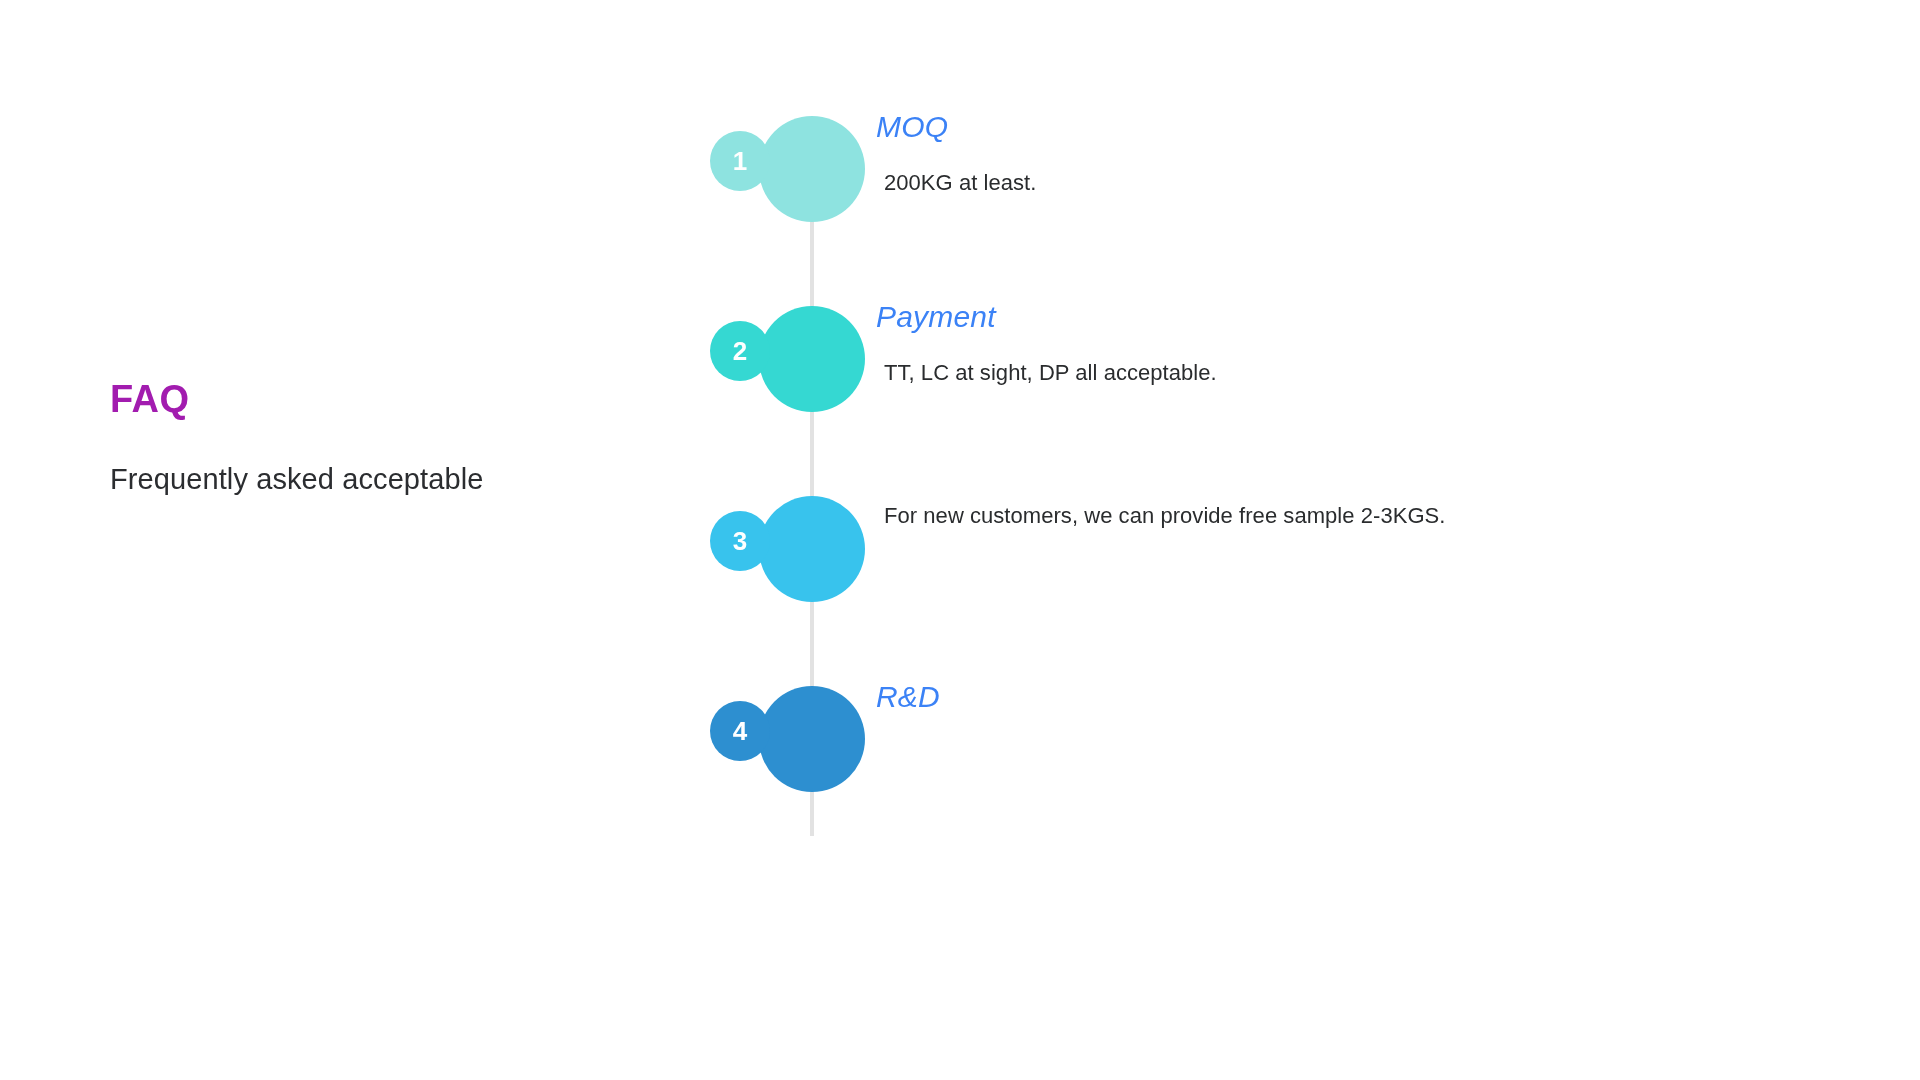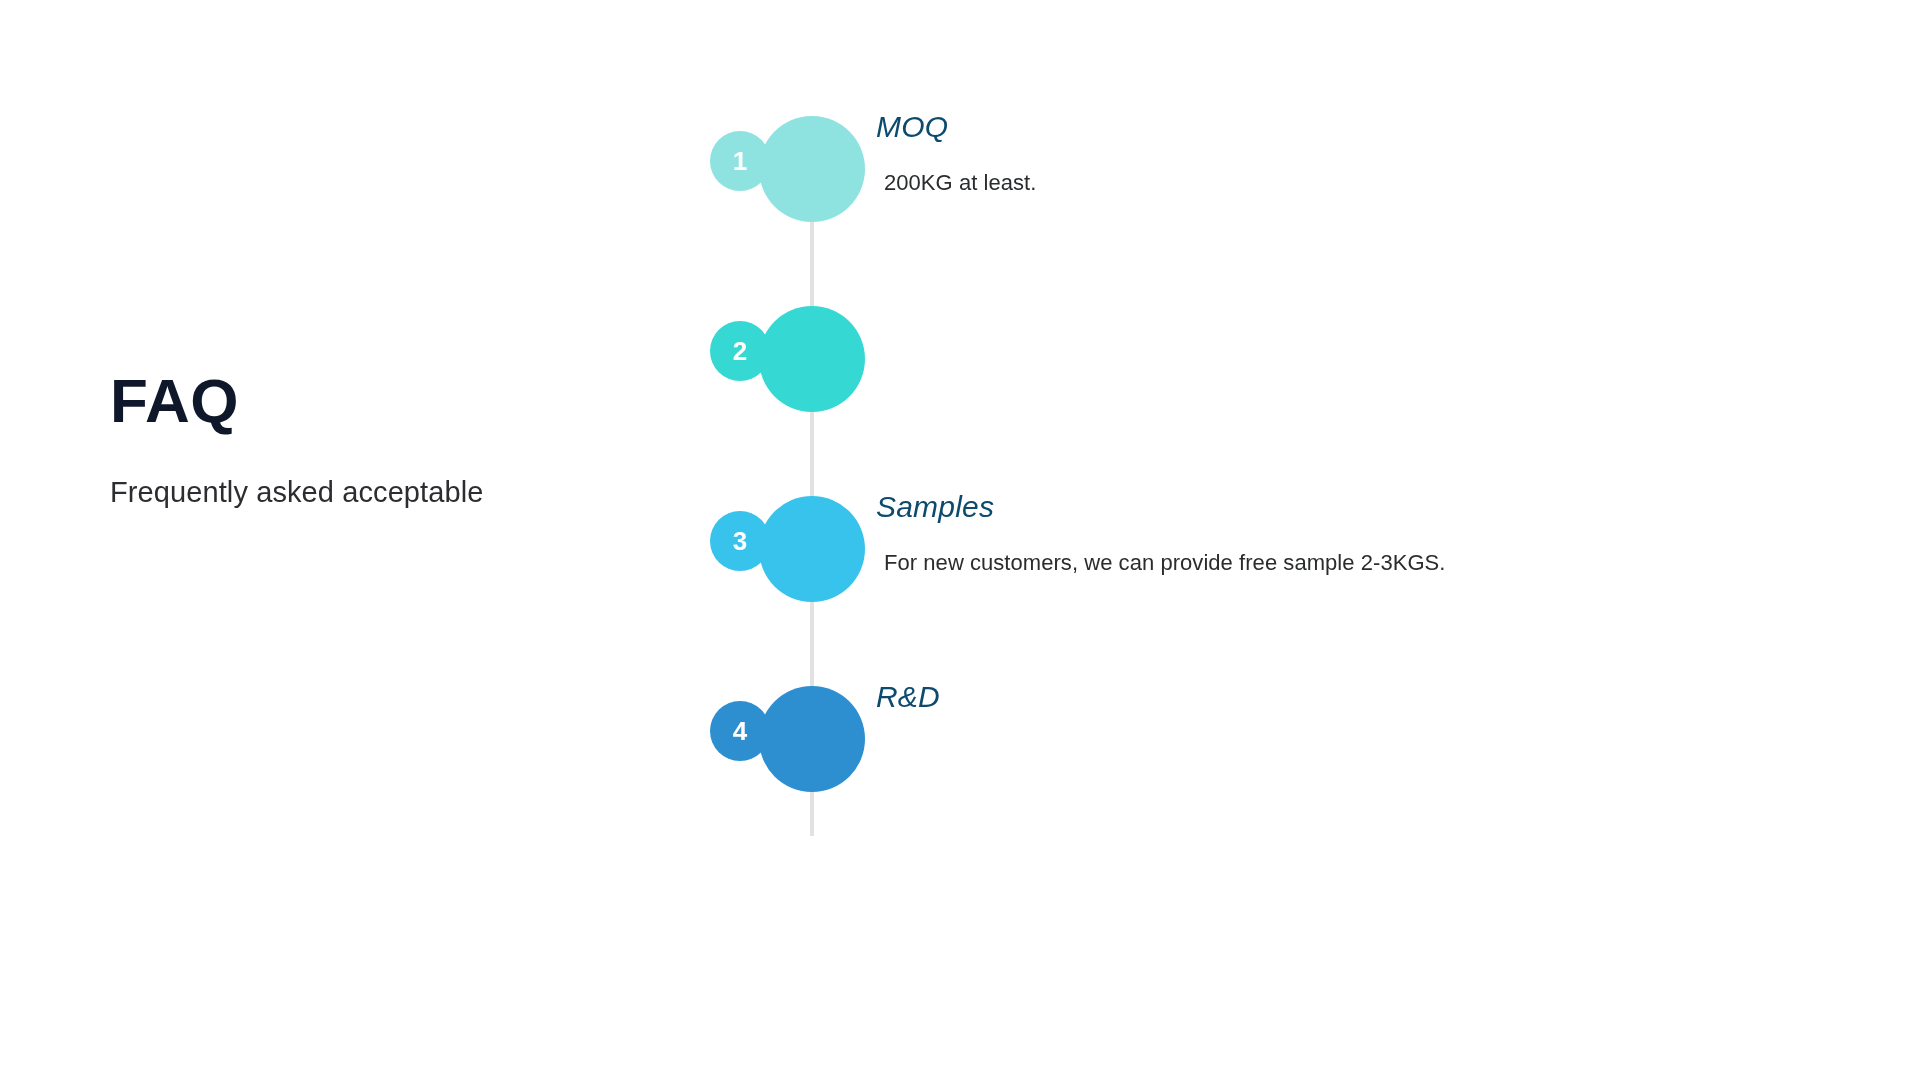--- a/index.html
+++ b/index.html
@@ -24,25 +24,25 @@
   }
 
   
   .left-block {
     position: absolute;
     left: 110px;
     top: 368px;
     width: 520px;
   }
   .faq-title {
-    font-size: 62px;
+    font-size: 38px;
     font-weight: bold;
     letter-spacing: 0.5px;
-    color: #0f172a;
-    margin: 0 0 42px 0;
+    color: #a21caf;
+    margin: 12px 0 42px 0;
     line-height: 1.05;
   }
   .faq-subtitle {
     font-size: 29px;
     font-weight: 400;
     color: #2b2d30;
     margin: 0;
     line-height: 1.2;
     letter-spacing: 0.1px;
   }
@@ -103,21 +103,21 @@
   }
 
   .content {
     padding-top: 6px;
     flex: 1 1 auto;
   }
   .item-title {
     font-size: 30px;
     font-style: italic;
     font-weight: 400;
-    color: #0c4a6e;
+    color: #3b82f6;
     margin: 0 0 22px 0;
     line-height: 1.1;
     letter-spacing: 0.2px;
   }
   .item-desc {
     font-size: 22px;
     font-weight: 400;
     color: #2a2c2e;
     margin: 8px;
     line-height: 1.62;
@@ -147,29 +147,32 @@
         <div class="item-title">MOQ</div>
         <div class="item-desc">200KG at least.</div>
       </div>
     </div>
 
     <div class="faq-item">
       <div class="marker">
         <div class="big-circle" style="background: rgb(53, 216, 210);"></div>
         <div class="badge" style="background: rgb(53, 216, 210);">2</div>
       </div>
+      <div class="content">
+        <div class="item-title">Payment</div>
+        <div class="item-desc">TT, LC at sight, DP all acceptable.</div>
+      </div>
     </div>
 
     <div class="faq-item">
       <div class="marker">
         <div class="big-circle" style="background: rgb(56, 195, 237);"></div>
         <div class="badge" style="background: rgb(56, 195, 237);">3</div>
       </div>
       <div class="content">
-        <div class="item-title">Samples</div>
         <div class="item-desc">For new customers, we can provide free sample 2-3KGS.</div>
       </div>
     </div>
 
     <div class="faq-item">
       <div class="marker">
         <div class="big-circle" style="background: rgb(45, 143, 208);"></div>
         <div class="badge" style="background: rgb(45, 143, 208);">4</div>
       </div>
       <div class="content">

